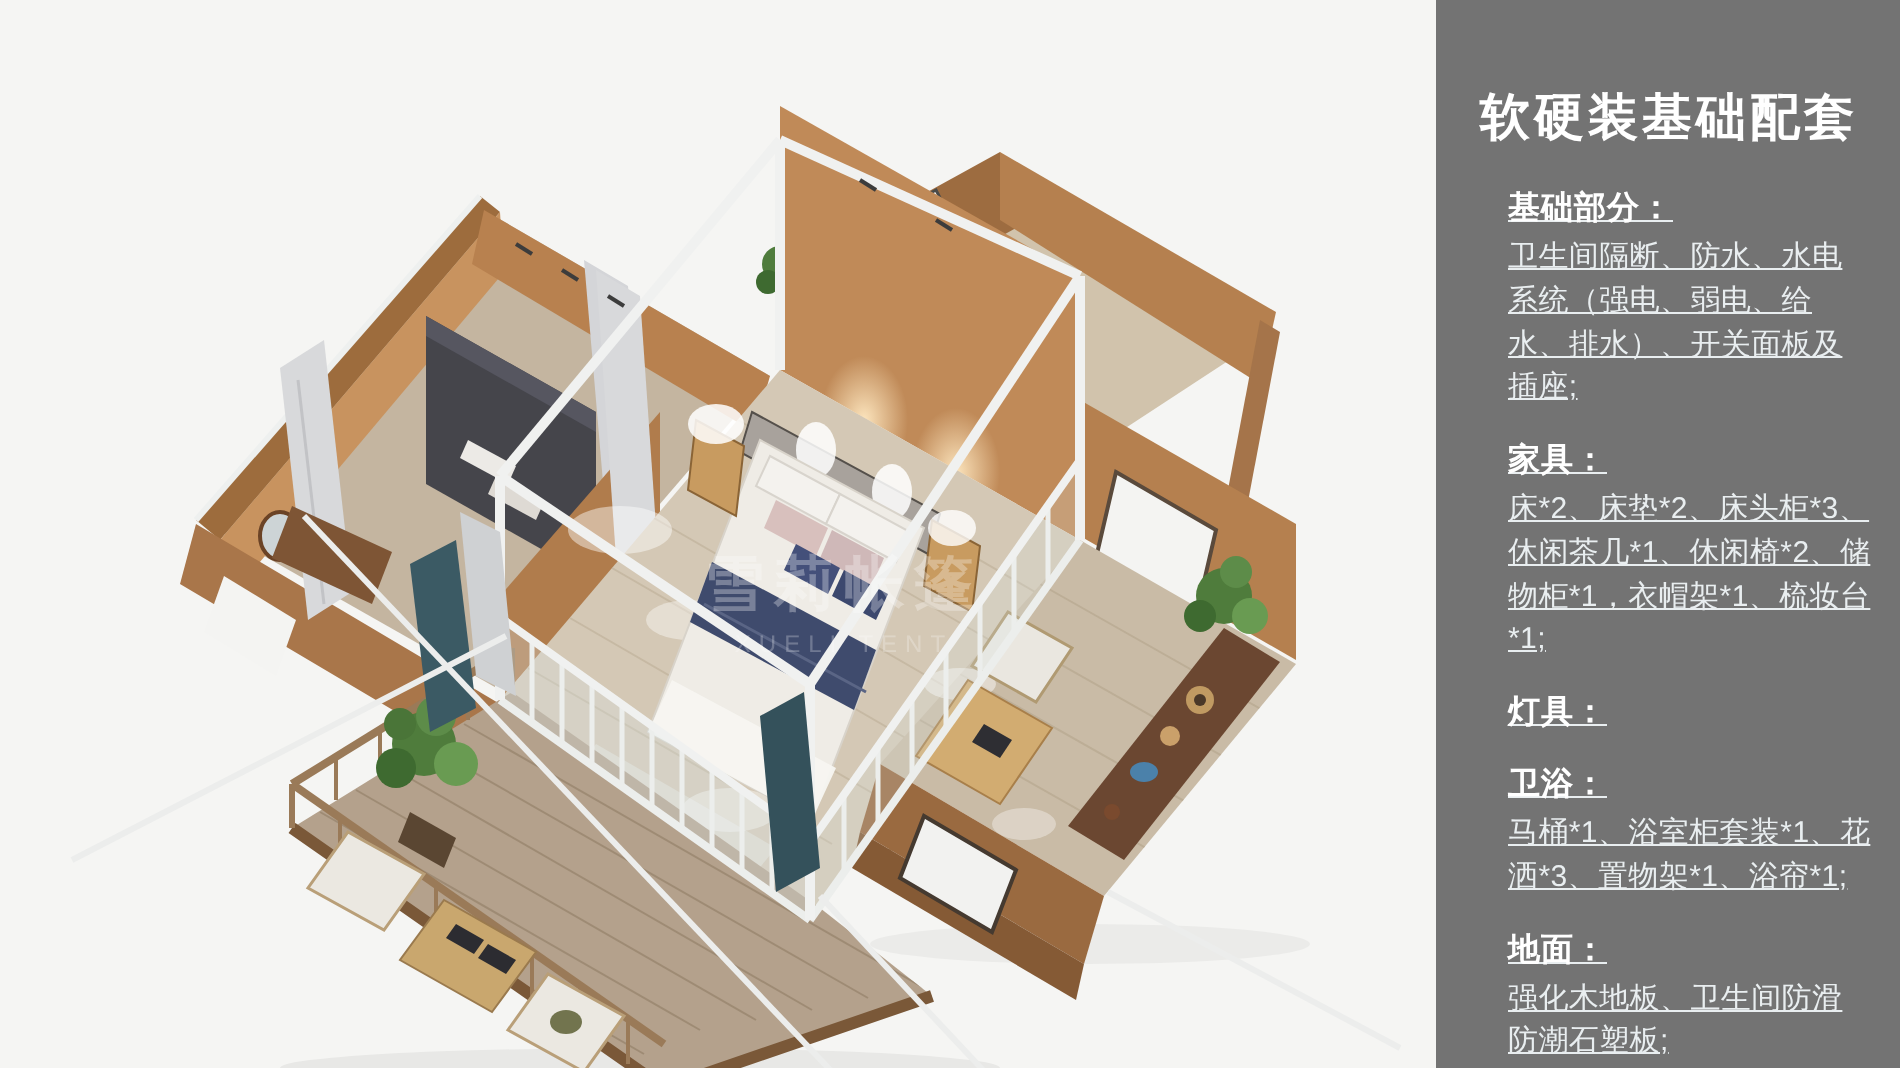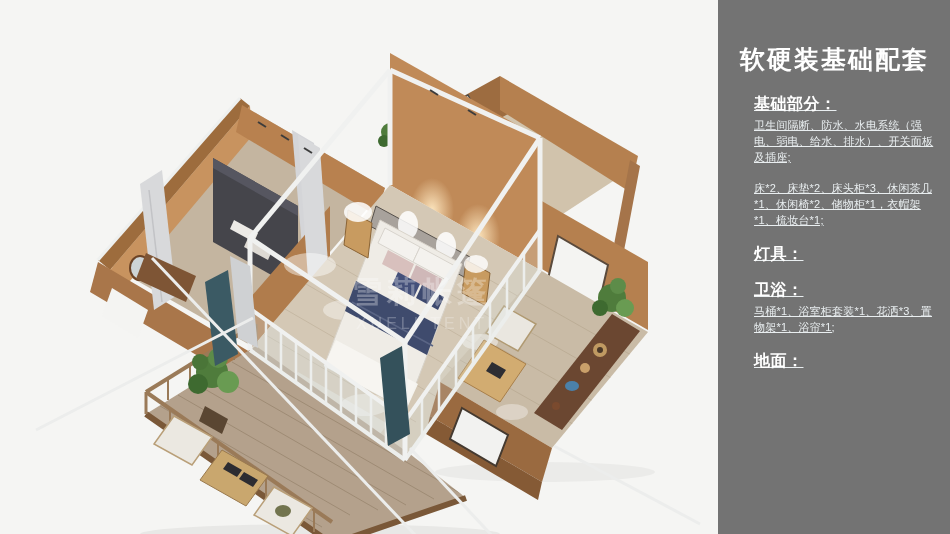--- a/index.html
+++ b/index.html
@@ -7,24 +7,24 @@
          font-family:"Liberation Sans","DejaVu Sans",sans-serif;}
   .render-area{position:absolute;left:0;top:0;width:738px;height:534px;margin-top:10px;}
   .render-area svg{display:block;}
   .panel{position:absolute;left:718px;top:0;width:232px;height:534px;background:#737373;
          color:#e9eef0;box-sizing:border-box;}
   .panel h1{margin:44px 14px 0 22px;font-size:25px;line-height:1.2;letter-spacing:2px;
             font-weight:700;color:#ffffff;}
   .sections{margin:20px 14px 0 36px;text-decoration:underline;}
   .sec{margin-bottom:15px;}
   .sec h2{margin:0 0 3px 0;font-size:16px;font-weight:700;color:#ffffff;letter-spacing:0.5px;}
-  .sec p{margin:0;font-size:11px;line-height:1.45;letter-spacing:0.2px;color:#e9eef0;}
+  .sec p{margin:0;font-size:15px;line-height:1.45;letter-spacing:0.2px;color:#e9eef0;}
   .wm{position:absolute;left:352px;top:262px;text-align:center;color:#ffffff;pointer-events:none;}
   .wm .cn{font-size:30px;font-weight:700;letter-spacing:5px;opacity:0.30;}
-  .wm .en{font-size:16px;letter-spacing:4px;opacity:0.25;margin-top:2px;}
+  .wm .en{font-size:12px;letter-spacing:4px;opacity:0.25;margin-top:2px;}
 </style>
 </head>
 <body>
 
 <div class="stage">
   <div class="render-area">
     <svg width="718" height="534" viewBox="0 0 718 534" xmlns="http://www.w3.org/2000/svg">
       <defs>
         <clipPath id="clipBedroom">
             <polygon points="390,175 540,260 405,450 250,340"></polygon>
@@ -272,27 +272,29 @@
   </div>
 
   <aside class="panel">
     <h1>软硬装基础配套</h1>
     <div class="sections">
       <div class="sec">
         <h2>基础部分：</h2>
         <p>卫生间隔断、防水、水电系统（强电、弱电、给水、排水）、开关面板及插座;</p>
       </div>
       <div class="sec">
+        <h2>家具：</h2>
         <p>床*2、床垫*2、床头柜*3、休闲茶几*1、休闲椅*2、储物柜*1，衣帽架*1、梳妆台*1;</p>
       </div>
       <div class="sec">
         <h2>灯具：</h2>
       </div>
       <div class="sec">
         <h2>卫浴：</h2>
         <p>马桶*1、浴室柜套装*1、花洒*3、置物架*1、浴帘*1;</p>
       </div>
       <div class="sec">
         <h2>地面：</h2>
+        <p>强化木地板、卫生间防滑防潮石塑板;</p>
       </div>
     </div>
   </aside>
 </div>
 
 </body></html>

